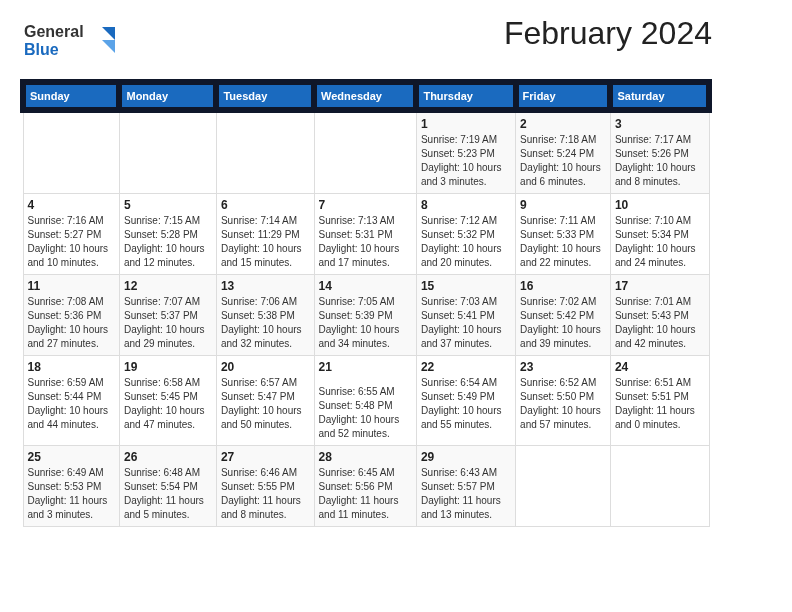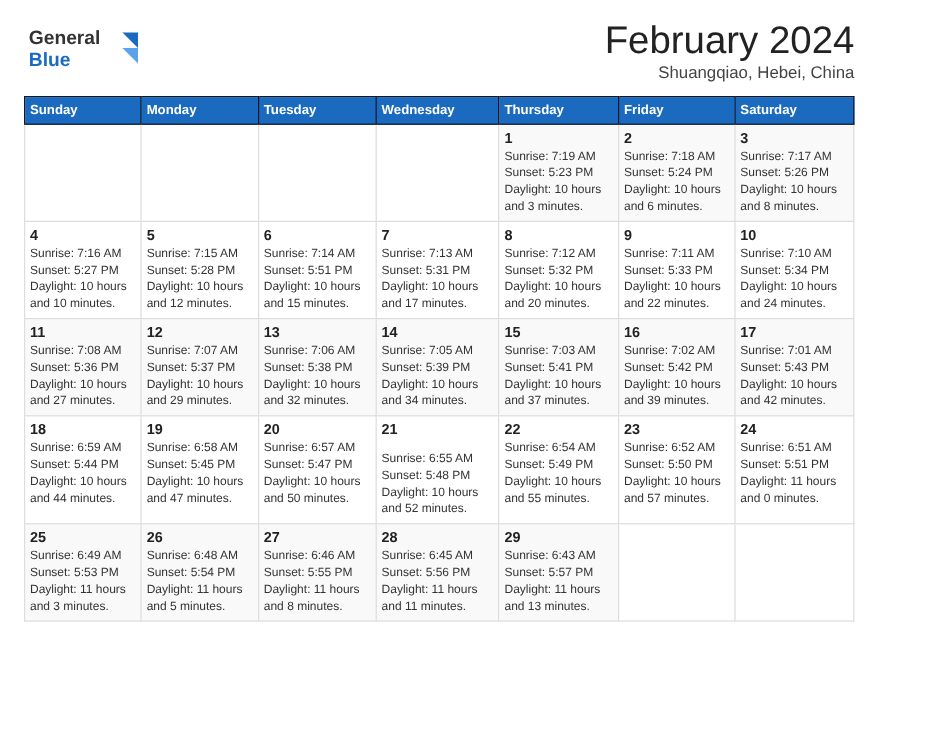--- a/index.html
+++ b/index.html
@@ -41,21 +41,21 @@
       border-collapse: collapse;
       font-size: 10px;
     }
     thead tr th {
       background-color: #1a6abf;
       color: #fff;
       padding: 5px 4px;
       text-align: left;
       font-size: 11px;
       font-weight: bold;
-      border: 1px solid #0f172a;
+      border: 6px solid #0f172a;
     }
     tbody tr td {
       border: 1px solid #ddd;
       vertical-align: top;
       padding: 4px 4px;
       height: 78px;
       width: 113px;
       background: #fff;
     }
     tbody tr:nth-child(odd) td {
@@ -87,21 +87,20 @@
         <svg width="110" height="50" viewBox="0 0 110 50">
           <text x="4" y="22" font-family="Arial" font-size="16" font-weight="bold" fill="#333">General</text>
           <text x="4" y="40" font-family="Arial" font-size="16" font-weight="bold" fill="#1a6abf">Blue</text>
           <polygon points="82,12 95,12 95,25" fill="#1a6abf"></polygon>
           <polygon points="82,25 95,25 95,38" fill="#5ba3e8"></polygon>
         </svg>
       </div>
     </div>
     <div class="title-block">
       <div class="month-title">February 2024</div>
-      <div class="subtitle">Shuangqiao, Hebei, China</div>
     </div>
   </div>
 
   <table>
     <thead>
       <tr>
         <th>Sunday</th>
         <th>Monday</th>
         <th>Tuesday</th>
         <th>Wednesday</th>
@@ -149,21 +148,21 @@
           <td>
             <span class="day-num">5</span>
             <div class="day-info" style="white-space: pre-line;">Sunrise: 7:15 AM
 Sunset: 5:28 PM
 Daylight: 10 hours
 and 12 minutes.</div>
           </td>
           <td>
             <span class="day-num">6</span>
             <div class="day-info" style="white-space: pre-line;">Sunrise: 7:14 AM
-Sunset: 5:51 PM
+Sunset: 11:29 PM
 Daylight: 10 hours
 and 15 minutes.</div>
           </td>
           <td>
             <span class="day-num">7</span>
             <div class="day-info" style="white-space: pre-line;">Sunrise: 7:13 AM
 Sunset: 5:31 PM
 Daylight: 10 hours
 and 17 minutes.</div>
           </td>

